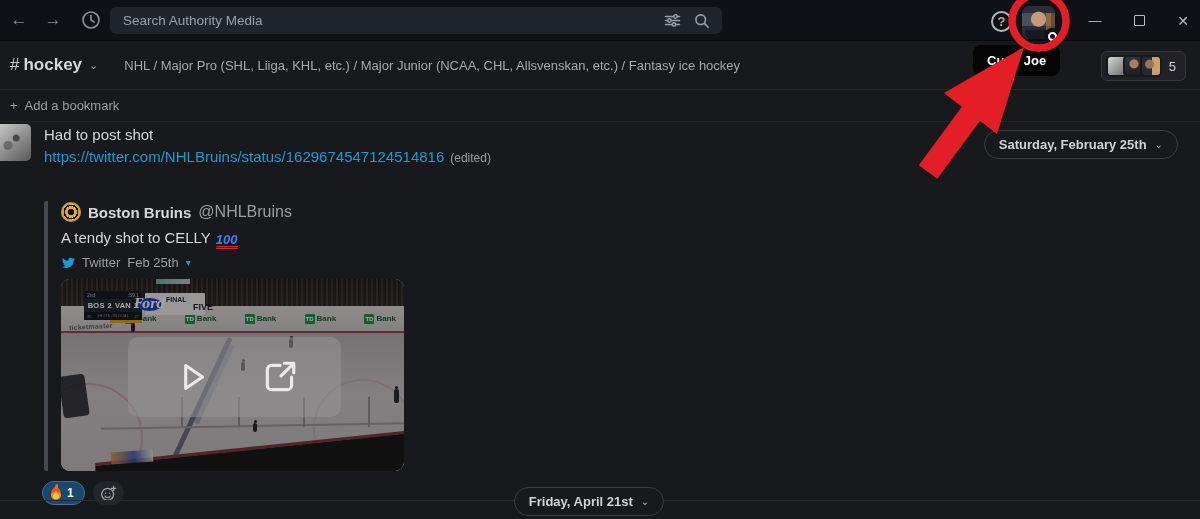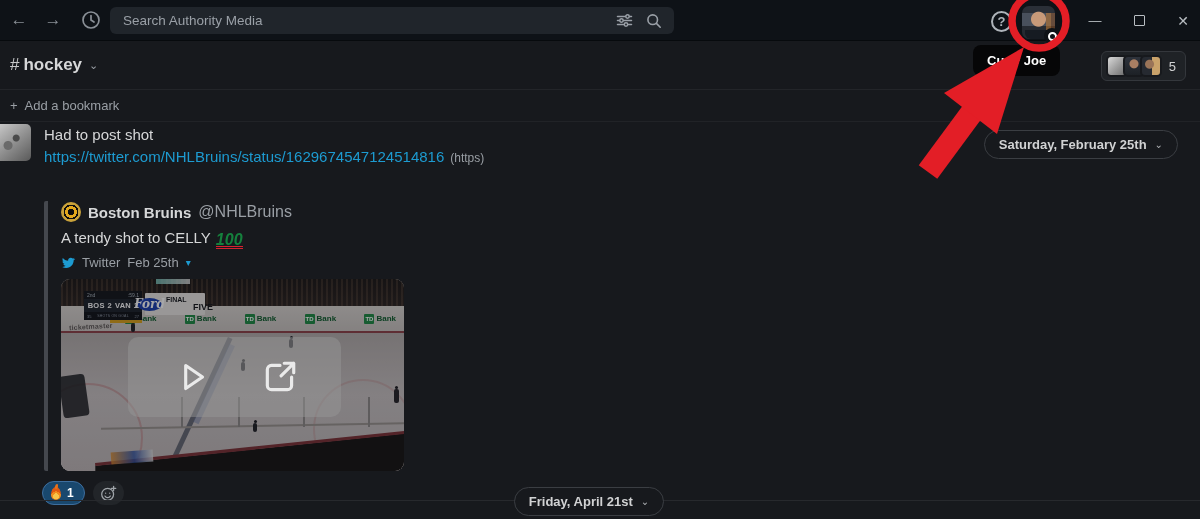--- a/index.html
+++ b/index.html
@@ -3,21 +3,21 @@
 <meta charset="utf-8">
 <style>
   * { margin:0; padding:0; box-sizing:border-box; }
   html,body { width:1200px; height:519px; background:#17191d; font-family:"Liberation Sans", sans-serif; overflow:hidden; }
   .app { position:relative; width:1200px; height:519px; background:#17191d; }
 
   
   .topbar { position:absolute; left:0; top:0; right:0; height:41px; background:#0e1217; border-bottom:1px solid #070a0d; display:flex; align-items:center; }
   .navbtn { width:30px; margin-left:4px; text-align:center; color:#8a9097; font-size:17px; cursor:default; }
   .clockbtn { width:30px; margin-left:8px; display:flex; justify-content:center; }
-  .searchbar { position:absolute; left:110px; top:7px; width:564px; height:27px; background:#20252b; border-radius:6px; display:flex; align-items:center; padding:0 12px 0 13px; }
+  .searchbar { position:absolute; left:110px; top:7px; width:612px; height:27px; background:#20252b; border-radius:6px; display:flex; align-items:center; padding:0 12px 0 13px; }
   .searchbar input { flex:1; background:transparent; border:none; outline:none; color:#d1d2d3; font-size:13.5px; font-family:"Liberation Sans", sans-serif; }
   .searchbar input::placeholder { color:#9aa0a7; opacity:1; }
   .sicon { display:flex; align-items:center; margin-left:13px; }
   .helpbtn { position:absolute; left:991px; top:11px; width:21px; height:21px; border:2px solid #aeb4ba; border-radius:50%; color:#aeb4ba; font-size:13px; font-weight:bold; display:flex; align-items:center; justify-content:center; }
   .avatar-top { position:absolute; left:1022px; top:6px; width:33px; height:33px; border-radius:7px;
     background:
       radial-gradient(circle at 50% 40%, #c89a79 0 7px, rgba(0,0,0,0) 8px),
       linear-gradient(180deg, #2a2f37 0 7px, rgba(0,0,0,0) 7px),
       linear-gradient(90deg, rgba(0,0,0,0) 0 72%, rgba(196,122,48,0.55) 72% 88%, rgba(126,72,32,0.55) 88%),
       linear-gradient(180deg, #49505c 0 60%, #262a31 60%); }
@@ -74,21 +74,21 @@
   .edited { font-size:12px; color:#9a9fa5; margin-left:6px; }
 
   
   .embed { margin-top:6px; border-left:4px solid #45484e; border-radius:2px; padding-left:13px; }
   .authrow { display:flex; align-items:center; gap:7px; height:22px;margin-top:32px; }
   .bruins { width:20px; height:20px; border-radius:50%;
     background: radial-gradient(circle, #0e0e0e 0 3px, #e3a81c 3px 6px, #0e0e0e 6px 7.5px, #c9a23a 7.5px 10px); }
   .authname { font-size:15px; font-weight:700; color:#d6d7d8; }
   .authhandle { font-size:16px; color:#9a9fa5; }
   .tweettext { margin-top:4px; font-size:15px; color:#d6d7d8; line-height:22px; display:flex; align-items:flex-end; gap:5px; }
-  .hundred { color:#15803d; font-weight:800; font-style:italic; font-size:16px; border-bottom:3px double #d6212f; line-height:11px; padding-bottom:1px; }
+  .hundred { color:#3b82f6; font-weight:800; font-style:italic; font-size:13px; border-bottom:3px double #d6212f; line-height:11px; padding-bottom:1px; }
   .tweetfooter { margin-top:6px; display:flex; align-items:center; gap:7px; color:#9a9fa5; font-size:13px; }
   .tweetfooter .caret { color:#1d9bd1; font-size:10px; }
 
   
   .video { position:relative; margin-top:9px; width:343px; height:192px; border-radius:9px; overflow:hidden; background:#b9b3b1; }
   .crowd { position:absolute; left:0; right:0; top:0; height:27px; background:
       repeating-linear-gradient(90deg, rgba(104,82,66,0.35) 0 2px, rgba(0,0,0,0) 2px 5px),
       linear-gradient(180deg,#1c1917,#2b2421); }
   .topsliver { position:absolute; left:95px; top:0; width:34px; height:5px; background:linear-gradient(90deg,#7fd2c8,#e8e8e8); opacity:.8; }
   .boards { position:absolute; left:0; right:0; top:27px; height:25px; background:linear-gradient(#d8d4cf,#c9c4c0); display:flex; align-items:center; justify-content:space-between; padding:0 8px 0 64px; }
@@ -178,20 +178,21 @@
       </div>
     <div class="winbtn winclose">✕</div>
   </div>
 
   <div class="chanheader">
     <div class="chan-name">
       <span class="hash">#</span>
       <span class="nm">hockey</span>
     </div>
     <span class="chan-chev">⌄</span>
+    <div class="topic">NHL / Major Pro (SHL, Liiga, KHL, etc.) / Major Junior (NCAA, CHL, Allsvenskan, etc.) / Fantasy ice hockey</div>
     <div class="members">
       <span class="mstack">
         <span class="mav mav1"></span>
         <span class="mav mav2"></span>
         <span class="mav mav3"></span>
       </span>
       <span class="mcount">5</span>
     </div>
   </div>
 
@@ -209,21 +210,21 @@
       <span>Saturday, February 25th</span>
       <span class="chev">⌄</span>
     </div>
   </div>
 
   <div class="message">
     <div class="mavatar"></div>
     <div class="mbody">
       <div class="mtext">Had to post shot</div>
       <div class="mlinkrow">
-        <a class="mlink" href="#">https://twitter.com/NHLBruins/status/1629674547124514816</a><span class="edited">(https)</span>
+        <a class="mlink" href="#">https://twitter.com/NHLBruins/status/1629674547124514816</a><span class="edited">(edited)</span>
       </div>
 
       <div class="embed">
         <div class="authrow">
           <span class="bruins"></span>
           <span class="authname">Boston Bruins</span>
           <span class="authhandle">@NHLBruins</span>
         </div>
         <div class="tweettext">
           <span>A tendy shot to CELLY</span>

